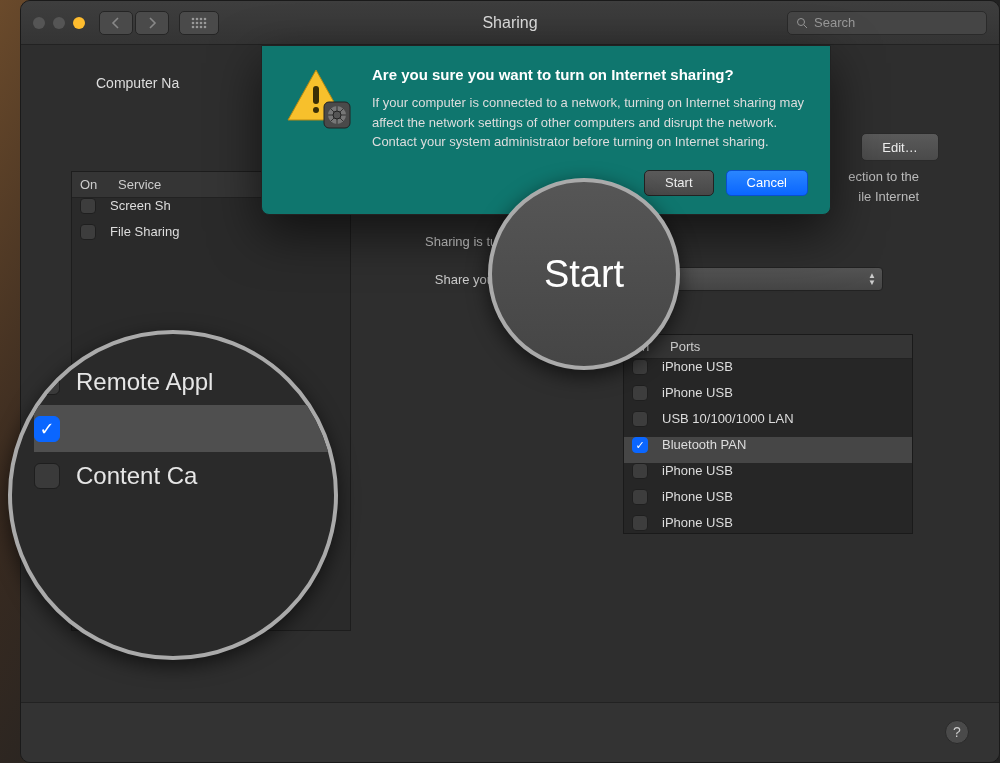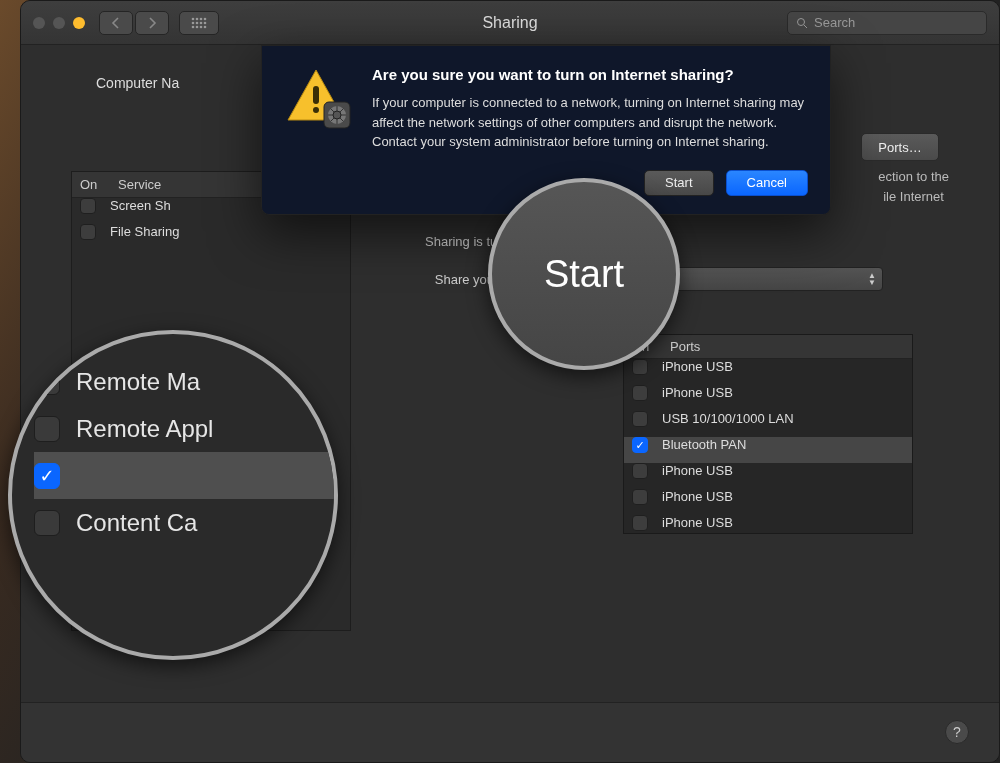--- a/index.html
+++ b/index.html
@@ -54,21 +54,21 @@
     pointer-events: none;
   }
   .searchbox {
     margin-left: auto;
     width: 200px; height: 24px;
     background: #454545; border: 1px solid #2a2a2a;
     border-radius: 5px; display:flex; align-items:center; padding:0 8px;
     color:#999; gap:6px;
   }
   .content {
-    padding: 30px 50px 20px 50px;
+    padding: 30px 80px 20px 50px;
   }
   .label-computer {
     font-size: 14px; color: #ddd; margin-left: 25px;
   }
   .edit-btn {
     position: absolute; right: 60px; top: 132px;
     width: 78px; height: 28px;
     background: linear-gradient(#5a5a5a,#4a4a4a);
     border: 1px solid #2a2a2a; border-radius: 5px;
     color:#eee; font-size:13px;
@@ -123,21 +123,21 @@
   .ports-list { overflow-y:auto; height:176px; }
   .port-row {
     display:flex;height:26px;padding-left:8px;gap:14px;
     color:#ddd;font-size:13px;
   }
   .port-row.sel { background:#464646; }
 
   
   .sheet {
     position:absolute; left:240px; top:44px;
-    width: 570px; background:#0f172a;
+    width: 570px; background:#0f766e;
     border:1px solid #222; border-radius:0 0 8px 8px;
     box-shadow:0 18px 50px rgba(0,0,0,.6);
     padding: 20px 22px 18px 22px;
   }
   .sheet-body { display:flex; gap:16px; }
   .alert-icon { position:relative; width:72px; height:64px; flex:none; }
   .sheet-text h3 { color:#fff; font-size:15px; font-weight:700; margin-bottom:10px; }
   .sheet-text p { color:#ddd; font-size:13px; line-height:1.5; }
   .sheet-buttons { display:flex; justify-content:flex-end; gap:12px; margin-top:18px;}
   .dlg-btn {
@@ -228,21 +228,21 @@
       <svg width="12" height="12" viewBox="0 0 12 12">
           <circle cx="5" cy="5" r="3.5" stroke="#999" fill="none"></circle>
           <line x1="8" y1="8" x2="11" y2="11" stroke="#999"></line>
         </svg>
       <span>Search</span>
     </div>
   </div>
 
   <div class="content">
     <div class="label-computer">Computer Na</div>
-    <button class="edit-btn">Ports…</button>
+    <button class="edit-btn">Edit…</button>
 
     <div class="lower">
       <div class="service-box">
         <div class="svc-head">
           <span style="width:24px;">On</span>
           <span>Service</span>
         </div>
         <div class="svc-list">
           <div class="svc-row">
             <div class="chk"></div>
@@ -250,21 +250,21 @@
           </div>
           <div class="svc-row">
             <div class="chk"></div>
             <span>File Sharing</span>
           </div>
         </div>
       </div>
 
       <div class="right-pane">
         <div style="text-align:right; margin-top:-4px; margin-bottom:8px;">
-          <span class="desc-text" style="white-space:pre-line; display:inline-block; text-align:center;">ection to the
+          <span class="desc-text" style="white-space:pre-line; display:inline-block; text-align:right;">ection to the
 ile Internet</span>
         </div>
         <div style="margin-left:44px; color:#ccc; margin-bottom:18px;">Sharing is turned</div>
 
         <div class="field-row">
           <div class="field-label">
             <span>Share your conne</span><span style="margin-left:70px">:</span>
           </div>
           <div class="popup">
             <span>Wi-Fi</span>
@@ -356,24 +356,20 @@
       </div>
     </div>
   </div>
 
 </div>
 
 <div class="mag mag-left">
   <div class="zlist">
     <div class="zrow">
         <div class="zchk"></div>
-        <div class="zlabel">Remote Ma</div>
-      </div>
-    <div class="zrow">
-        <div class="zchk"></div>
         <div class="zlabel">Remote Appl</div>
       </div>
     <div class="zrow sel">
         <div class="zchk on">✓</div>
       </div>
     <div class="zrow">
         <div class="zchk"></div>
         <div class="zlabel">Content Ca</div>
       </div>
   </div>

